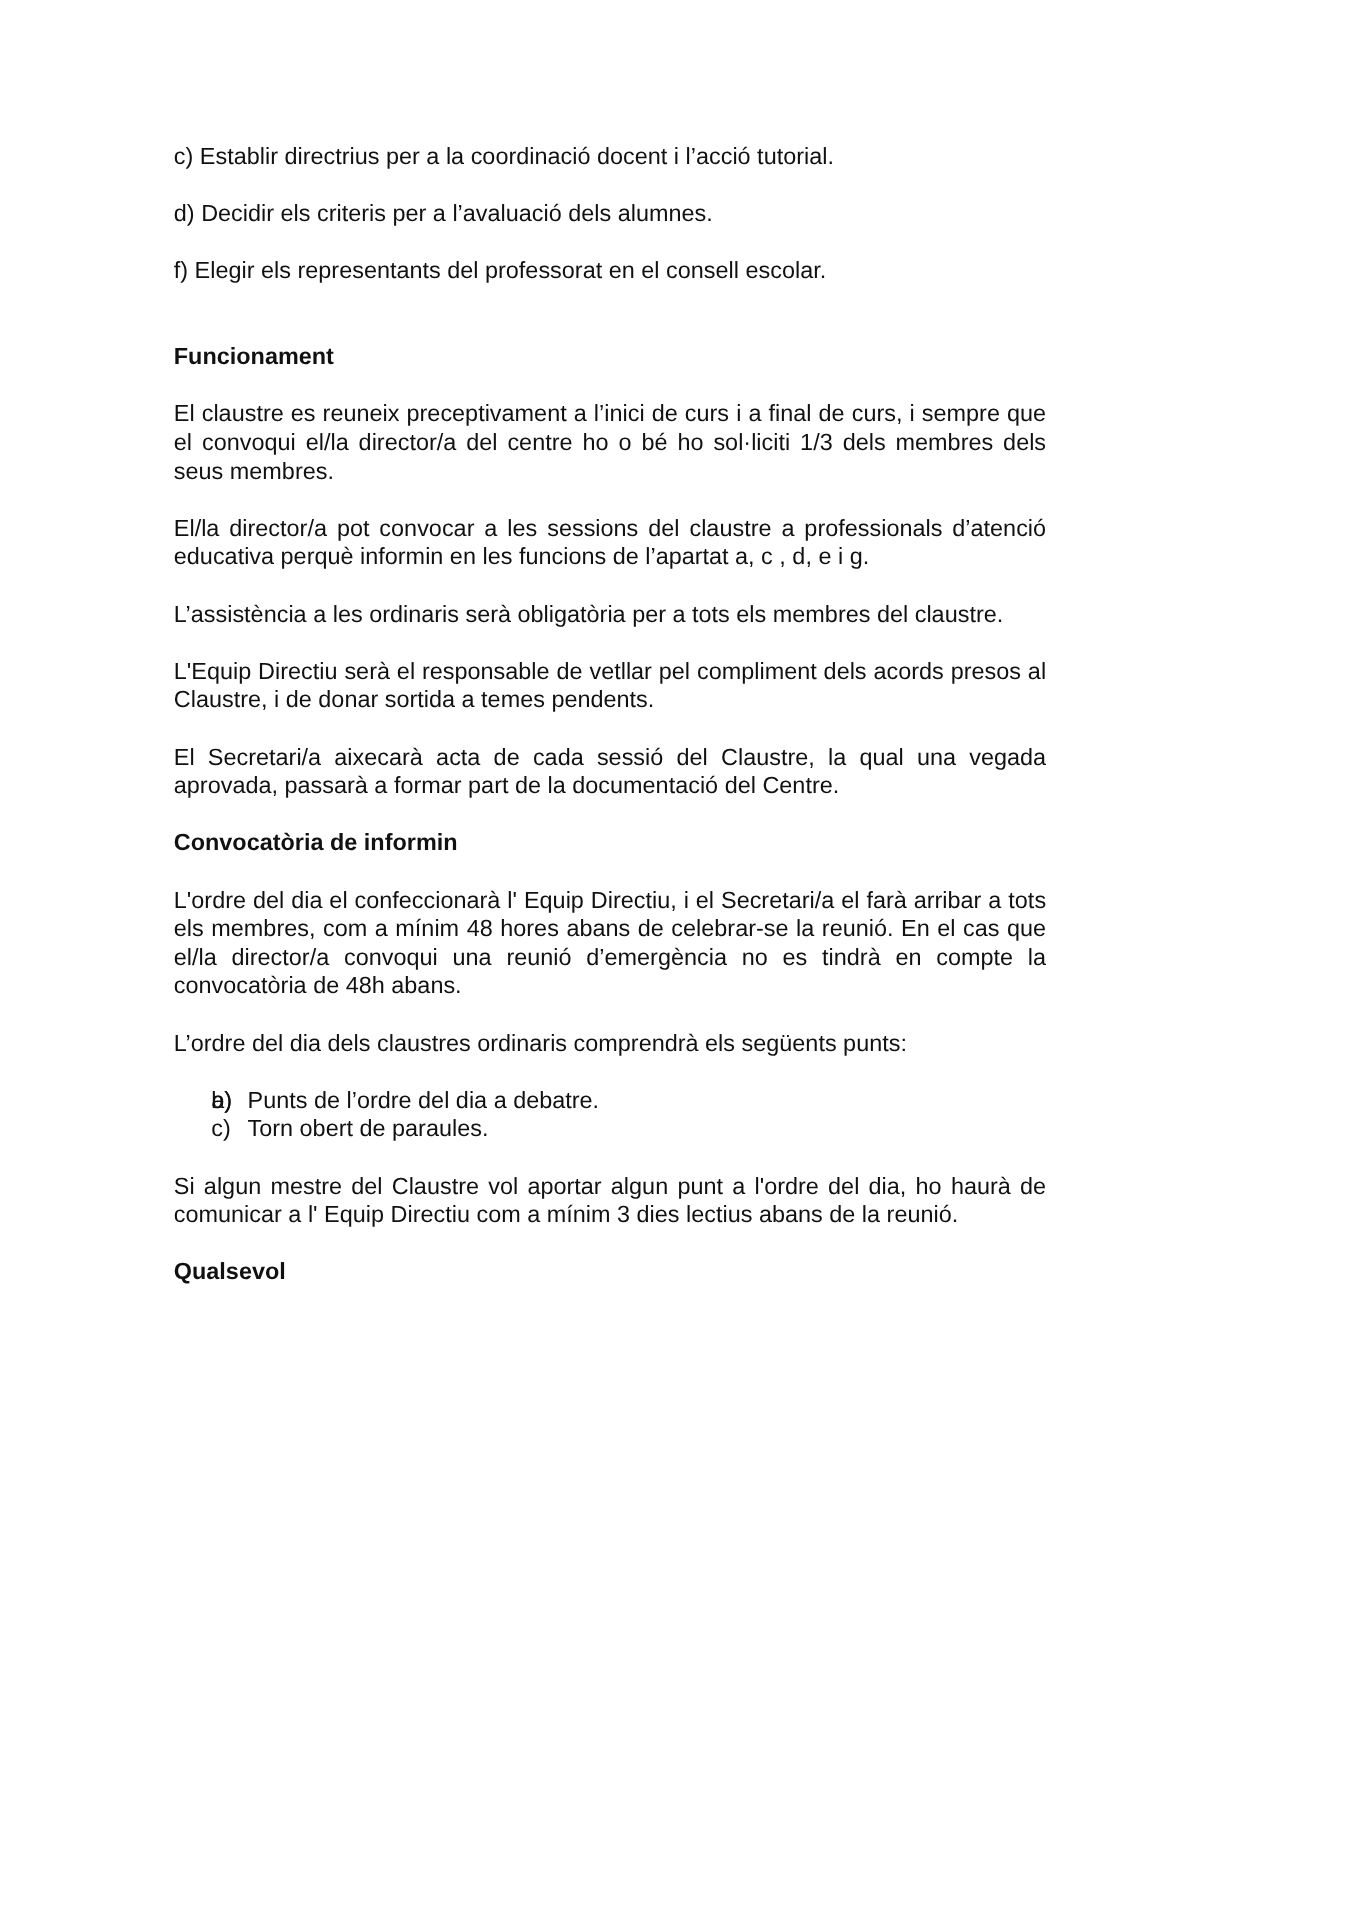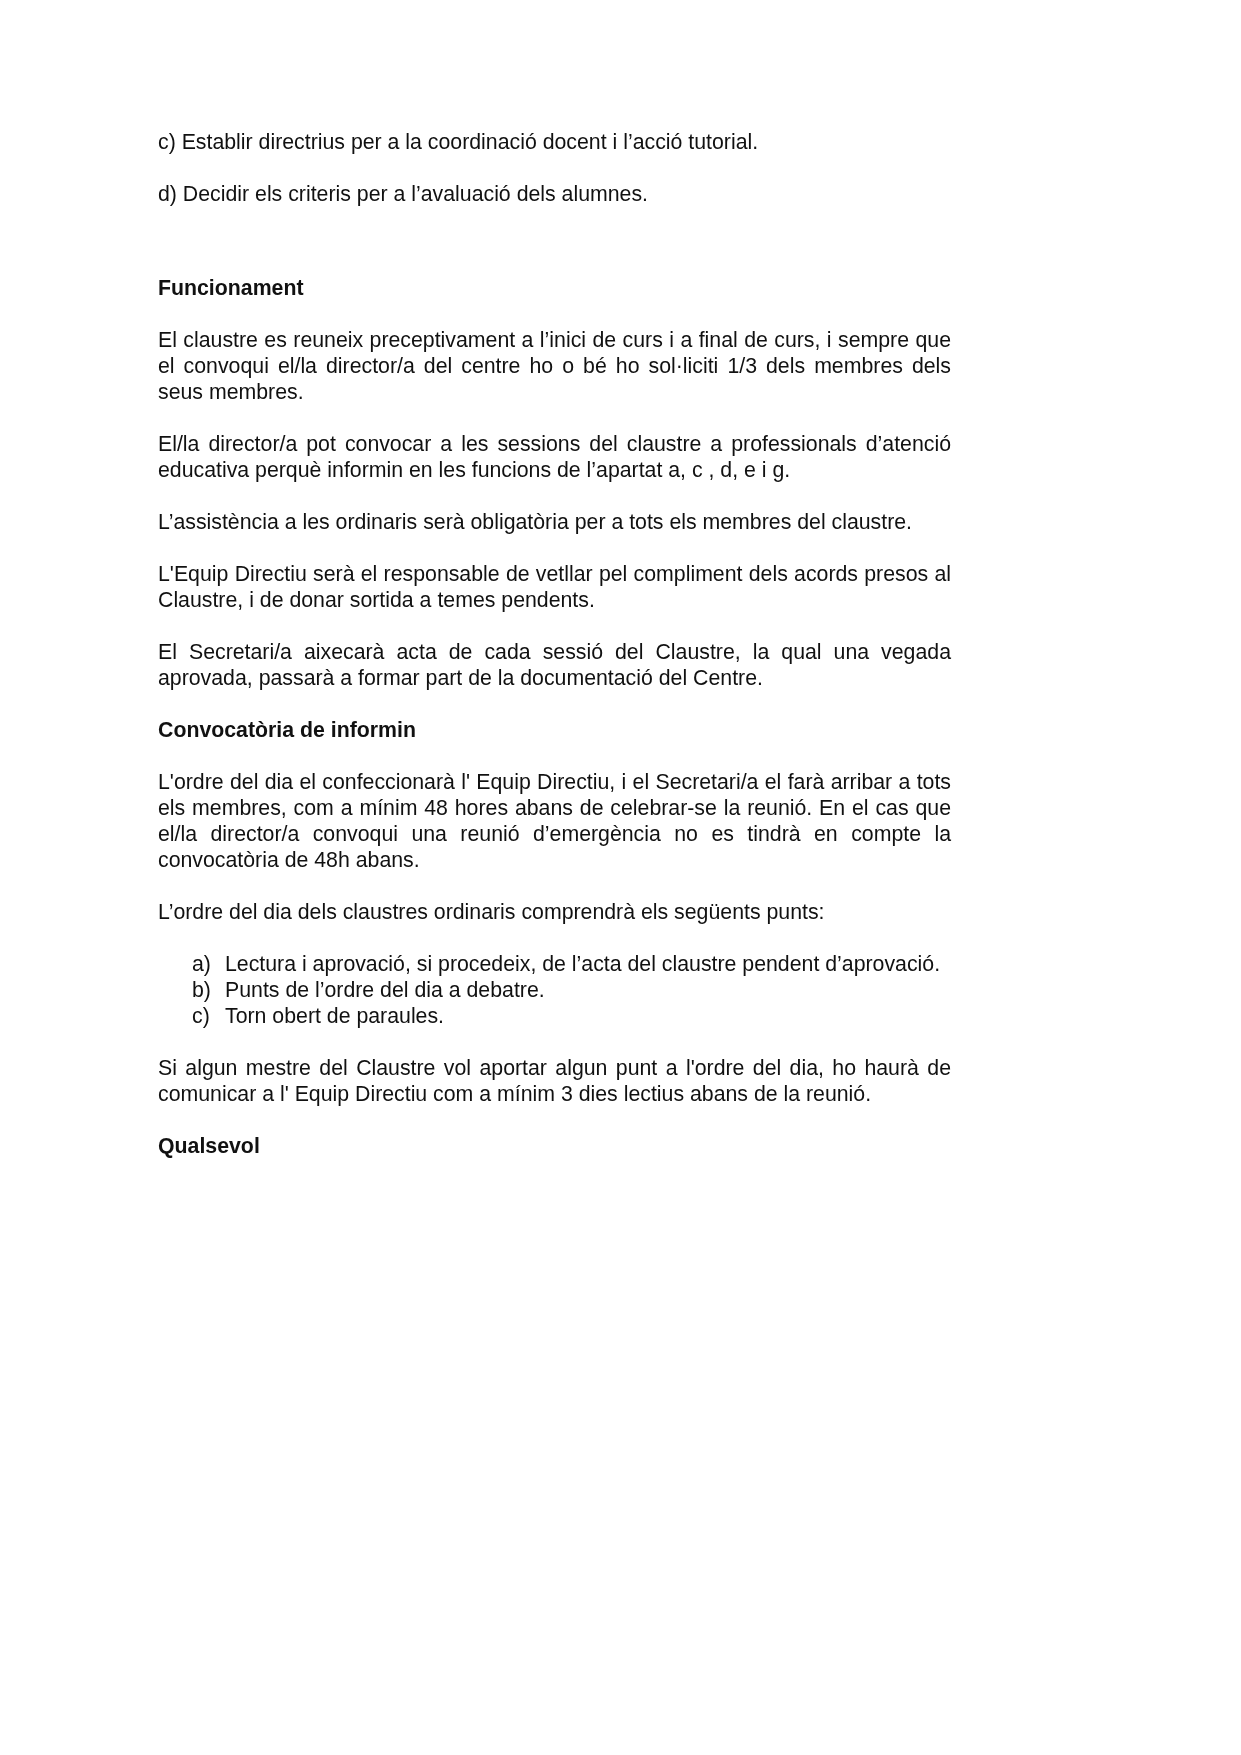--- a/index.html
+++ b/index.html
@@ -1,44 +1,45 @@
 <!DOCTYPE html>
 <html><head>
 <meta charset="utf-8">
 <style>
   html, body { margin:0; padding:0; background:#ffffff; }
   body { width:1241px; height:1755px; position:relative; overflow:hidden;
          font-family:"Liberation Sans", sans-serif; color:#111; }
   .page { position:absolute; left:158px; top:129px; width:793px; font-size:21.3px; line-height:26px; }
   p { margin:0 0 26px 0; text-align:justify; }
-  h3 { font-size:21.3px; font-weight:bold; margin:16px 0 26px 0; line-height:26px; }
+  h3 { font-size:21.3px; font-weight:bold; margin:0 0 26px 0; line-height:26px; }
   .gap { height:26px; }
   ol { margin:0 0 26px 0; padding:0; list-style:none; }
   ol li { position:relative; padding-left:67px; text-align:justify; }
   ol li .mark { position:absolute; left:34px; top:0; }
 </style>
 </head>
 <body>
 
 <div class="page">
   <p>c) Establir directrius per a la coordinació docent i l’acció tutorial.</p>
   <p>d) Decidir els criteris per a l’avaluació dels alumnes.</p>
+  <p>f) Elegir els representants del professorat en el consell escolar.</p>
   <div class="gap"></div>
 
   <h3>Funcionament</h3>
   <p>El claustre es reuneix preceptivament a l’inici de curs i a final de curs, i sempre que el convoqui el/la director/a del centre ho  o bé ho sol·liciti 1/3 dels membres dels seus membres.</p>
   <p>El/la director/a pot convocar a les sessions del claustre a professionals d’atenció educativa perquè informin en les funcions de l’apartat a, c , d, e i g.</p>
   <p>L’assistència a les ordinaris serà obligatòria per a tots els membres del claustre.</p>
   <p>L'Equip Directiu serà el responsable de vetllar pel compliment dels acords presos al Claustre, i de donar sortida a temes pendents.</p>
   <p>El Secretari/a aixecarà acta de cada sessió del Claustre, la qual una vegada aprovada, passarà a formar part de la documentació del Centre.</p>
 
   <h3>Convocatòria de informin</h3>
   <p>L'ordre del dia el confeccionarà l' Equip Directiu, i el Secretari/a el farà arribar a tots els membres, com a mínim 48 hores abans de celebrar-se la reunió. En el cas que el/la director/a convoqui una reunió d’emergència no es tindrà en compte la convocatòria de 48h abans.</p>
   <p>L’ordre del dia dels claustres ordinaris comprendrà els següents punts:</p>
   <ol>
-    <li><span class="mark">a)</span><span>Lectura i aprovació, si procedeix, de l’acta del claustre pendent d’aprovació.</span></li>
+    <li><span class="mark">a)</span></li>
     <li><span class="mark">b)</span><span>Punts de l’ordre del dia a debatre.</span></li>
     <li><span class="mark">c)</span><span>Torn obert de paraules.</span></li>
   </ol>
   <p>Si algun mestre del Claustre vol aportar algun punt a l'ordre del dia, ho haurà de comunicar a l' Equip Directiu com a mínim 3 dies lectius abans de la reunió.</p>
 
   <h3>Qualsevol</h3>
 </div>
 
 </body></html>

